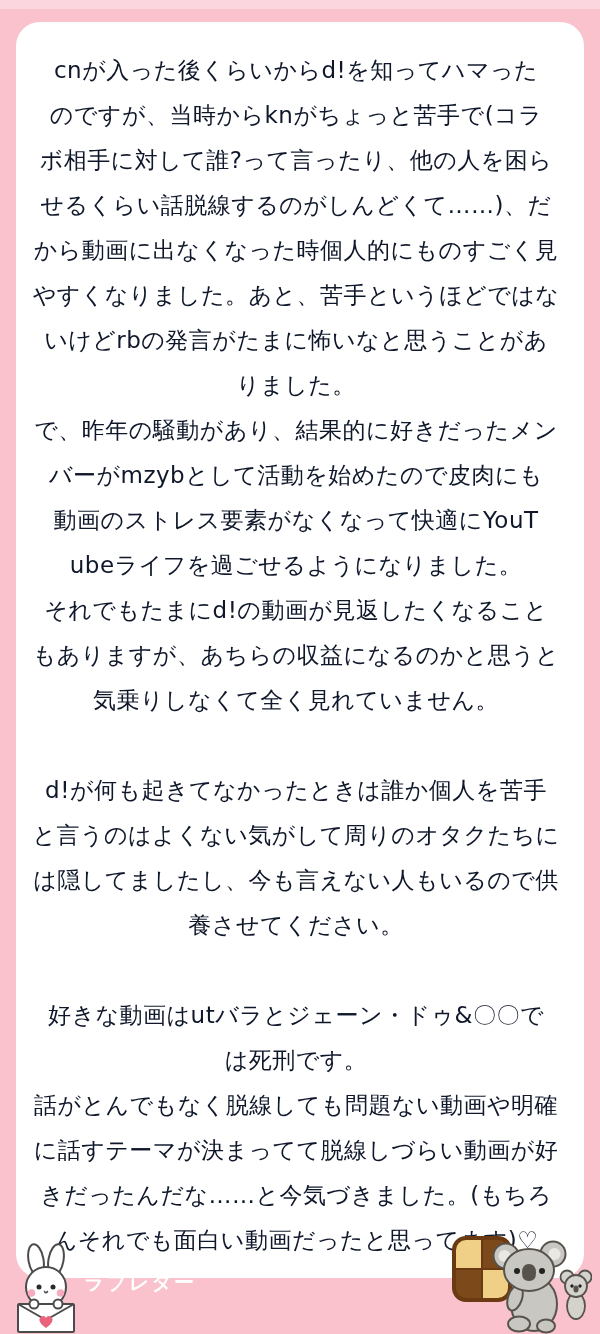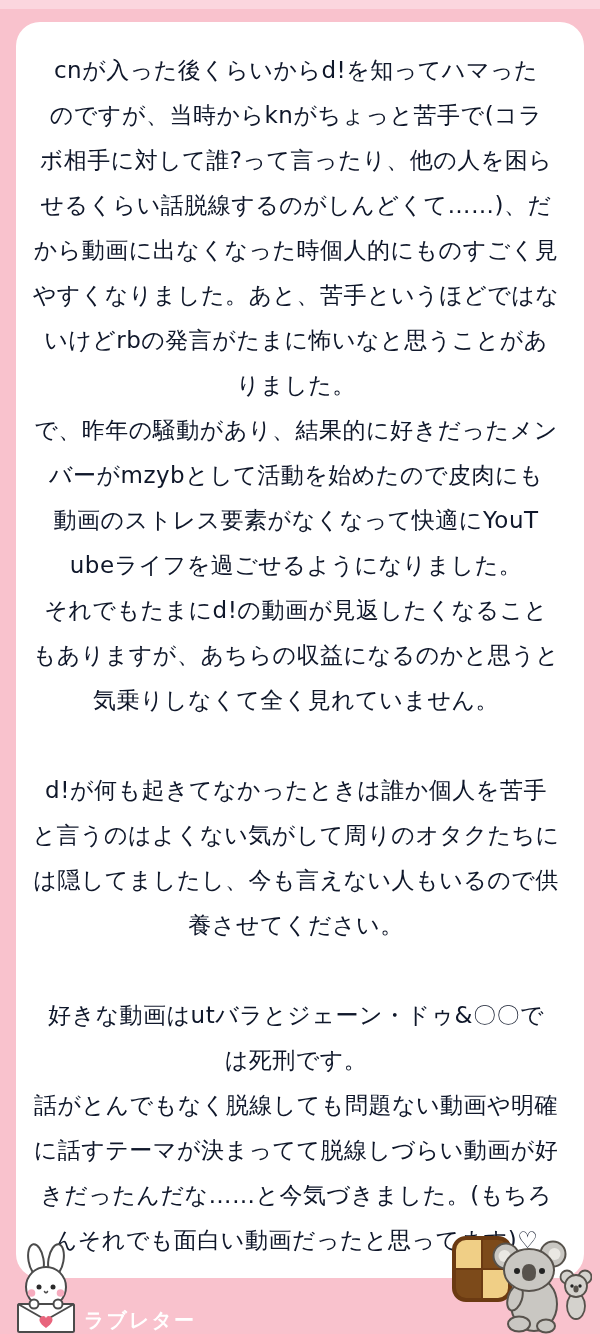--- a/index.html
+++ b/index.html
@@ -29,21 +29,21 @@
     text-align:center;
     font-size:23px;
     line-height:45px;
     letter-spacing:0.5px;
     color:#0f172a;
     font-weight:500;
   }
   .mascot{position:absolute;}
   .rabbit-mascot{left:14px;top:1242px;width:64px;height:92px;}
   .service-label{
-    position:absolute;left:84px;top:1307px;
+    position:absolute;left:84px;top:1269px;
     font-size:20px;font-weight:bold;color:#ffffff;
     letter-spacing:2px;
   }
   .cookie{
     position:absolute;left:452px;top:1236px;
     width:52px;height:58px;
     border:4px solid #6b3a12;
     border-radius:14px;
     overflow:hidden;
     display:grid;

